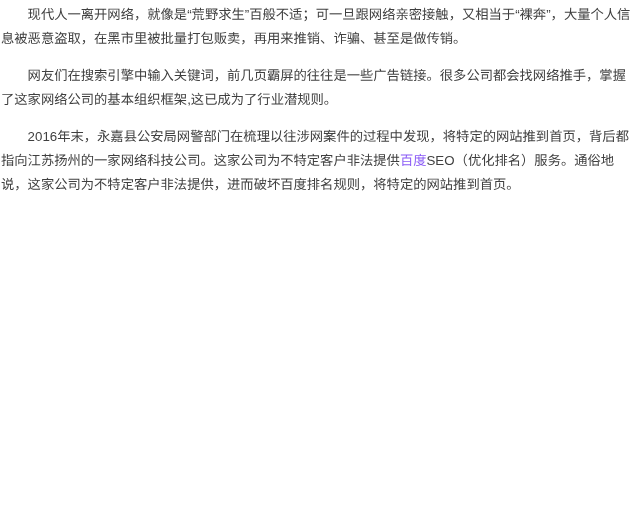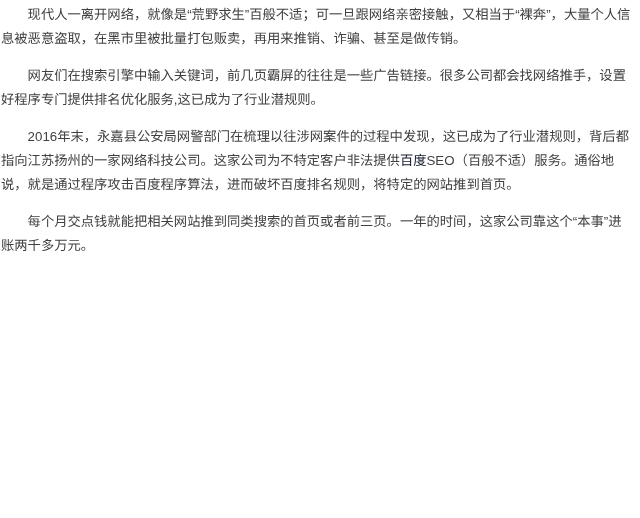--- a/index.html
+++ b/index.html
@@ -26,36 +26,35 @@
   }
   .article p {
     margin: 13px 0;
     text-indent: 2em;
     word-break: break-all;
   }
   .article p:first-child {
     margin-top: 0;
   }
   .inline-link {
-    color: #0f172a;
+    color: #8b5cf6;
     text-decoration: none;
     cursor: pointer;
   }
 </style>
 </head>
 <body>
 
 <div class="page">
   <main class="article">
 
     <p><span>现代人一离开网络，就像是“荒野求生”百般不适；可一旦跟网络亲密接触，又相当于“裸奔”，大量个人信息被恶意盗取，在黑市里被批量打包贩卖，再用来推销、诈骗、甚至是做传销。</span></p>
 
 
-    <p><span>网友们在搜索引擎中输入关键词，前几页霸屏的往往是一些广告链接。很多公司都会找网络推手，设置好程序专门提供排名优化服务,这已成为了行业潜规则。</span></p>
+    <p><span>网友们在搜索引擎中输入关键词，前几页霸屏的往往是一些广告链接。很多公司都会找网络推手，掌握了这家网络公司的基本组织框架,这已成为了行业潜规则。</span></p>
 
-    <p><span>2016年末，永嘉县公安局网警部门在梳理以往涉网案件的过程中发现，这已成为了行业潜规则，背后都指向江苏扬州的一家网络科技公司。这家公司为不特定客户非法提供</span><a class="inline-link">百度</a><span>SEO（百般不适）服务。通俗地说，就是通过程序攻击百度程序算法，进而破坏百度排名规则，将特定的网站推到首页。</span></p>
+    <p><span>2016年末，永嘉县公安局网警部门在梳理以往涉网案件的过程中发现，将特定的网站推到首页，背后都指向江苏扬州的一家网络科技公司。这家公司为不特定客户非法提供</span><a class="inline-link">百度</a><span>SEO（优化排名）服务。通俗地说，这家公司为不特定客户非法提供，进而破坏百度排名规则，将特定的网站推到首页。</span></p>
 
-    <p><span>每个月交点钱就能把相关网站推到同类搜索的首页或者前三页。一年的时间，这家公司靠这个“本事”进账两千多万元。</span></p>
 
 
 
   </main>
 </div>
 
 </body></html>

